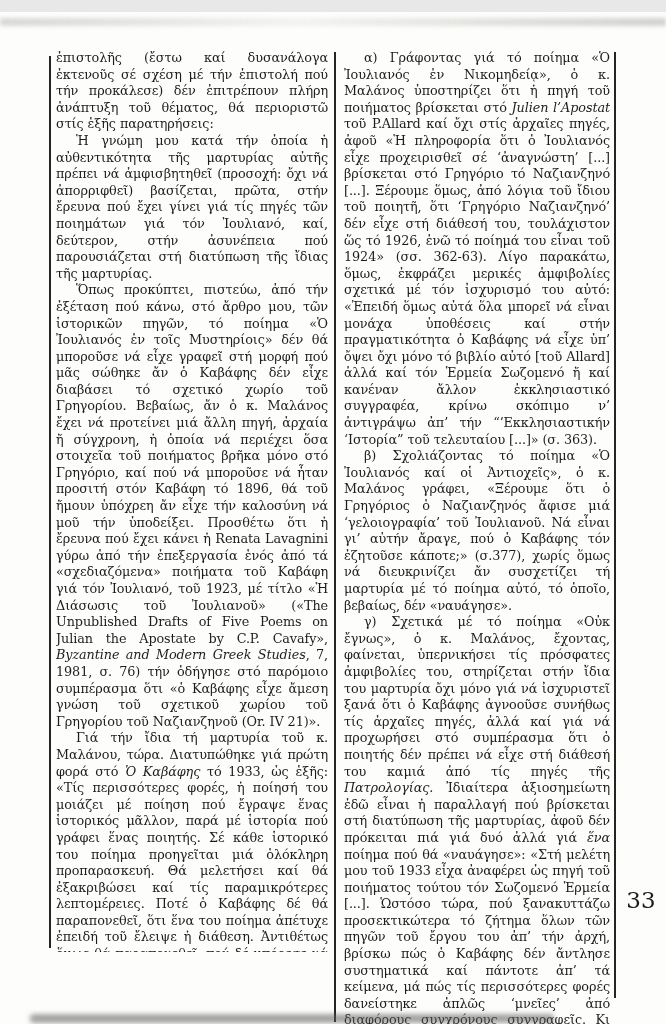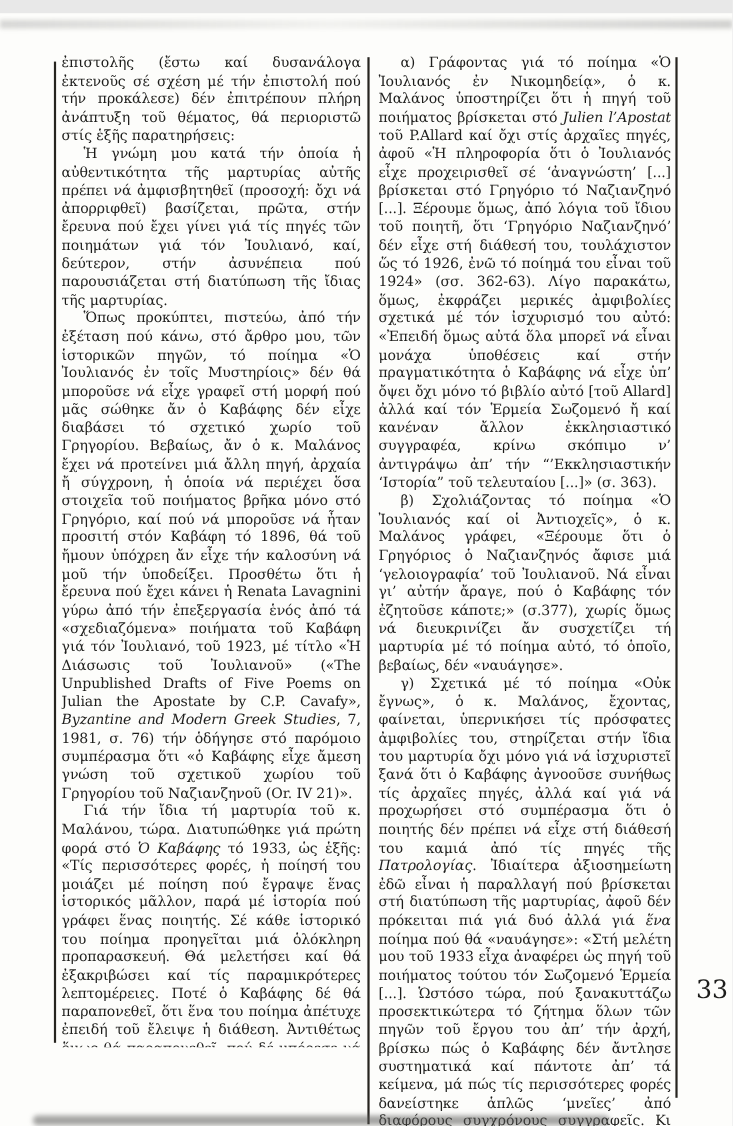--- a/index.html
+++ b/index.html
@@ -18,21 +18,21 @@
   .col p.indent { text-indent:20px; }
   .col i { font-style:italic; }
   .col-left  { left:56px;  width:272px; height:902px; }
   .col-right { left:344px; width:266px; height:976px; }
   .rule { position:absolute; width:2px; background:#26241f; }
   .rule-left  { left:49px;  top:44px; height:892px; }
   .rule-mid   { left:334px; top:40px; height:970px; }
   .rule-right { left:614px; top:40px; height:946px; }
   .page-number {
     position:absolute; left:620px; top:874px; width:42px;
-    font-size:23px; line-height:28px; text-align:right;
+    font-size:23px; line-height:28px; text-align:center;
   }
   .smudge-top {
     position:absolute; left:0; top:6px; width:666px; height:8px;
     background:linear-gradient(90deg, rgba(120,120,118,.28), rgba(150,150,148,.10) 45%, rgba(110,110,108,.30));
     filter:blur(2px);
   }
   .smudge-bottom {
     position:absolute; left:30px; top:1002px; width:524px; height:9px;
     background:rgba(90,90,88,.55); filter:blur(2.5px); border-radius:4px;
   }

